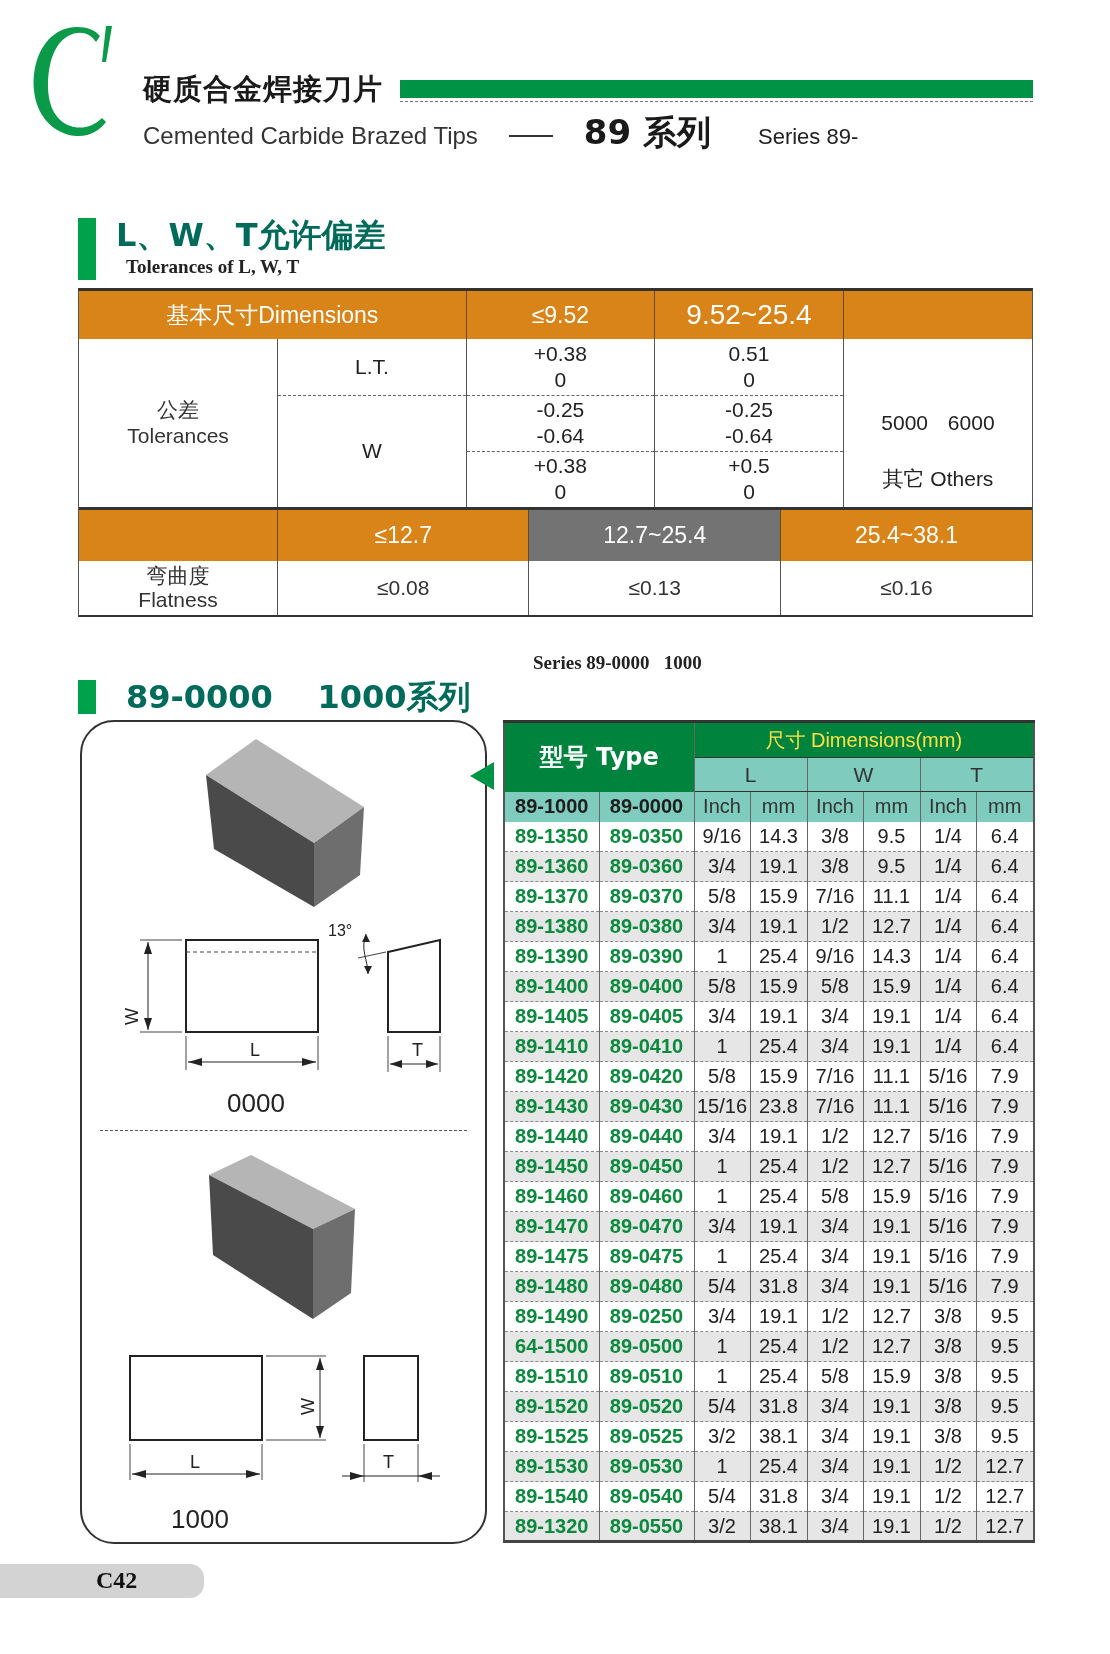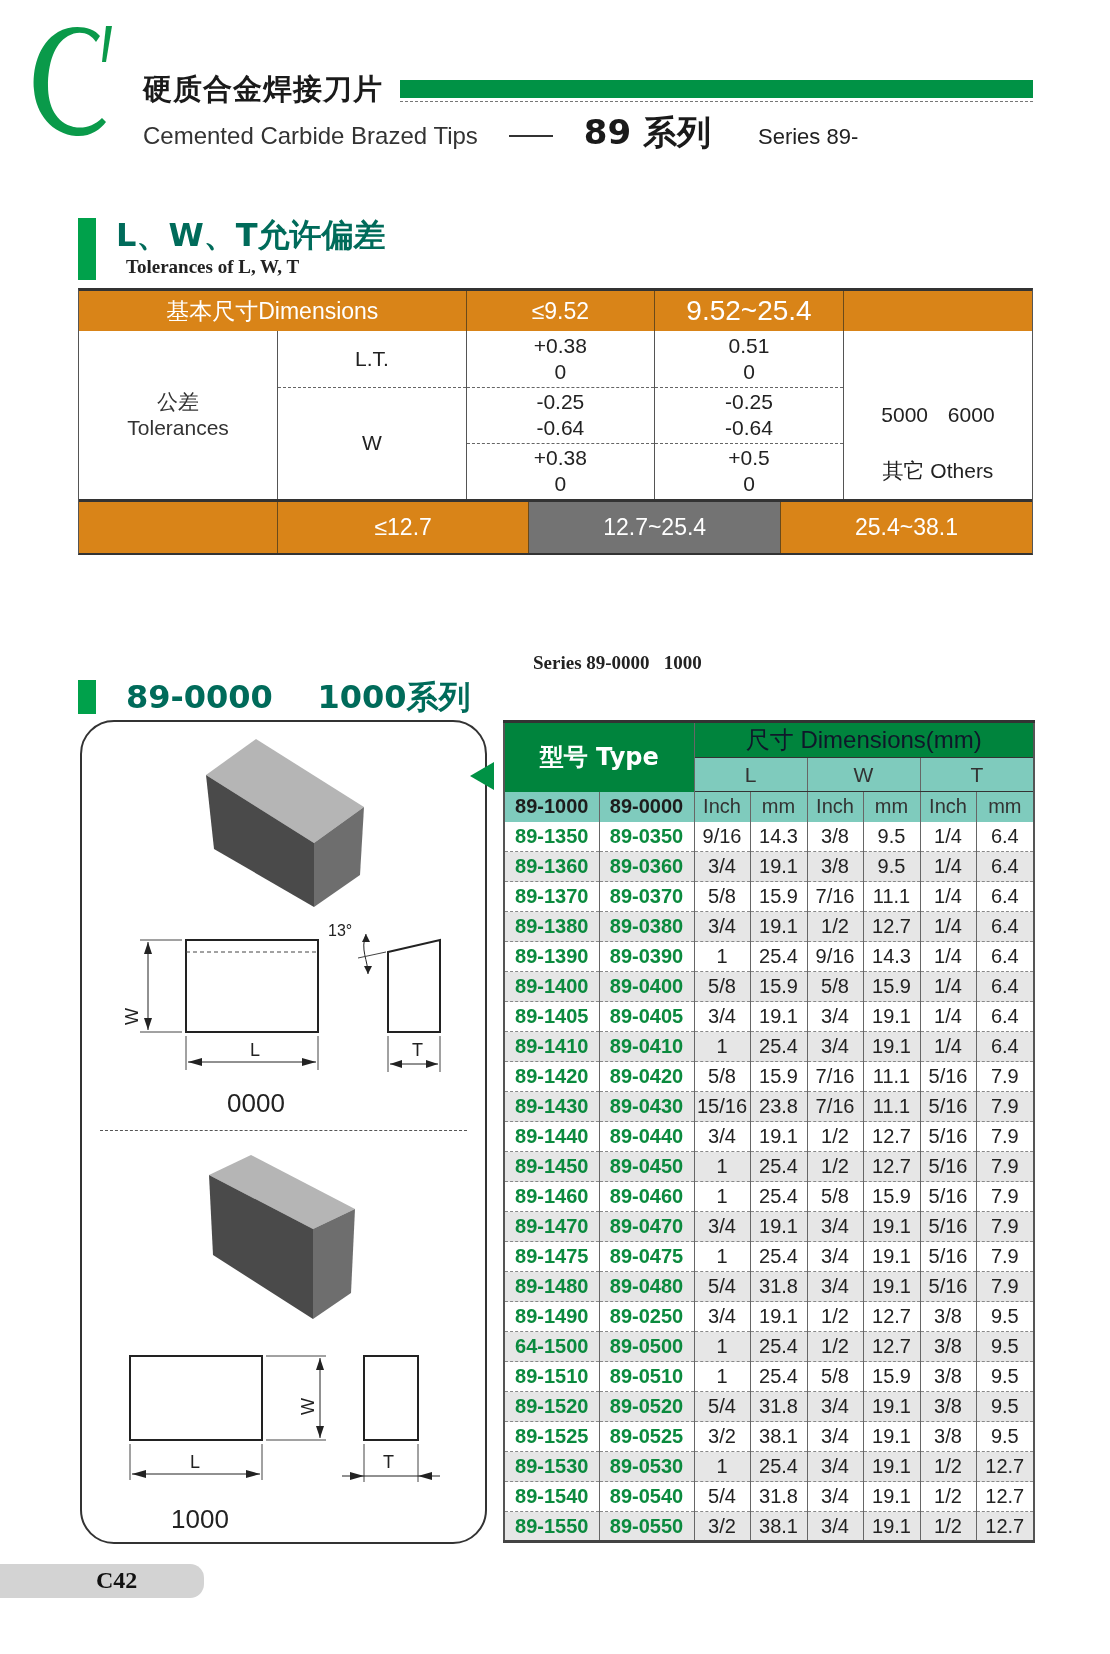--- a/index.html
+++ b/index.html
@@ -26,21 +26,21 @@
   
   .panel { left: 80px; top: 720px; width: 407px; height: 824px; border: 2px solid #333; border-radius: 34px; }
   .panel-divider { left: 100px; top: 1130px; width: 367px; border-top: 1.5px dashed #555; }
   .draw-label { font-size: 26px; color: #222; }
   .pointer { left: 470px; top: 762px; width: 0; height: 0; border-top: 14px solid transparent; border-bottom: 14px solid transparent; border-right: 24px solid #009245; }
 
   .spec { left: 503px; top: 720px; width: 530px; border-collapse: collapse; table-layout: fixed; font-size: 20px; border: 2px solid #555; border-top: 3px solid #333; border-bottom: 3px solid #444; }
   .spec td { text-align: center; vertical-align: middle; height: 30px; padding: 0; border-right: 1.5px solid #666; border-bottom: 1.5px dashed #888; color: #222; }
   .spec td:last-child { border-right: none; }
   .spec .h-type { background: #00843d; color: #fff; font-weight: bold; font-size: 24px; font-family: "DejaVu Sans", sans-serif; border-bottom: none; }
-  .spec .h-dim { background: #00843d; color: #0f172a; font-size: 24px; height: 36px; border-bottom: 1.5px solid #333; }
+  .spec .h-dim { background: #00843d; color: #fde047; font-size: 20px; height: 36px; border-bottom: 1.5px solid #333; }
   .spec .h-sub td { background: #7fcbbd; height: 34px; font-size: 21px; color: #333; border-bottom: 1.5px solid #333; }
   .spec .h-col td { background: #7fcbbd; height: 30px; border-bottom: 1.5px solid #333; font-size: 20px; color: #333; }
   .spec .h-col td.code { color: #1d1d1d; font-weight: bold; }
   .spec td.code { color: #0b8a3e; font-weight: bold; font-size: 20px; }
   .spec tr.alt td { background: #e6e6e6; }
   .spec tr:last-child td { border-bottom: none; }
 
   .page-tab { left: 0; top: 1564px; width: 204px; height: 34px; background: #d3d3d3; border-radius: 0 14px 14px 0; }
   .page-tab span { position: absolute; left: 96px; top: 3px; font-family: "Liberation Serif", serif; font-weight: bold; font-size: 24px; color: #111; }
 </style>
@@ -70,21 +70,21 @@
   <table>
     <colgroup>
         <col style="width:199px">
         <col style="width:189px">
         <col style="width:189px">
         <col style="width:189px">
         <col style="width:189px">
       </colgroup>
     <tbody>
         <tr class="hdr" style="background:#d98418;">
-      <td colspan="2" style="background:#d98418;color:#fff;font-size:23px;height:40px;border-right:1.5px solid #6b4a1a;text-align:center;">基本尺寸Dimensions</td>
+      <td colspan="2" style="background:#d98418;color:#fff;font-size:23px;height:48px;border-right:1.5px solid #6b4a1a;text-align:center;">基本尺寸Dimensions</td>
       <td style="background:#d98418;color:#fff;font-size:23px;border-right:1.5px solid #6b4a1a;text-align:center;">≤9.52</td>
       <td style="background:#d98418;color:#fff;font-size:28px;border-right:1.5px solid #6b4a1a;text-align:center;">9.52~25.4</td>
       <td style="background:#d98418;"></td>
     </tr>
     <tr>
       <td rowspan="3" style="border-right:1.5px solid #555;text-align:center;color:#333;font-size:21px;line-height:26px;">
         <div>公差</div>
         <div>Tolerances</div>
       </td>
       <td class="dashb" style="height:56px;border-right:1.5px solid #555;border-bottom:1.5px dashed #666;text-align:center;">L.T.</td>
@@ -129,20 +129,29 @@
         <col style="width:252px">
         <col style="width:252px">
         <col style="width:252px">
       </colgroup>
     <tbody>
         <tr>
       <td style="background:#d98418;height:52px;border-right:1.5px solid #6b4a1a;"></td>
       <td style="background:#d98418;color:#fff;font-size:23px;text-align:center;border-right:1.5px solid #6b4a1a;">≤12.7</td>
       <td style="background:#737373;color:#fff;font-size:23px;text-align:center;border-right:1.5px solid #6b4a1a;">12.7~25.4</td>
       <td style="background:#d98418;color:#fff;font-size:23px;text-align:center;">25.4~38.1</td>
+    </tr>
+    <tr>
+      <td style="height:54px;border-right:1.5px solid #555;text-align:center;line-height:24px;color:#333;">
+        <div>弯曲度</div>
+        <div>Flatness</div>
+      </td>
+      <td style="border-right:1.5px solid #555;text-align:center;color:#333;">≤0.08</td>
+      <td style="border-right:1.5px solid #555;text-align:center;color:#333;">≤0.13</td>
+      <td style="text-align:center;color:#333;">≤0.16</td>
     </tr>
   </tbody>
     </table>
 </div>
 
 <div class="abs sec-bar" style="left:78px; top:680px; height:34px;"></div>
 <div class="abs sec-title" style="left:126px; top:676px; white-space:pre;">89-0000    1000系列</div>
 <div class="abs sec-sub" style="left:508px; top:652px; white-space:pre;margin-left:25px;">Series 89-0000   1000</div>
 
 <div class="abs panel"></div>
@@ -474,21 +483,21 @@
         <td class="code">89-1540</td>
         <td class="code">89-0540</td>
         <td>5/4</td>
         <td>31.8</td>
         <td>3/4</td>
         <td>19.1</td>
         <td>1/2</td>
         <td>12.7</td>
       </tr>
       <tr class="alt">
-        <td class="code">89-1550</td>
+        <td class="code">89-1320</td>
         <td class="code">89-0550</td>
         <td>3/2</td>
         <td>38.1</td>
         <td>3/4</td>
         <td>19.1</td>
         <td>1/2</td>
         <td>12.7</td>
       </tr>
     </tbody>
 </table>

